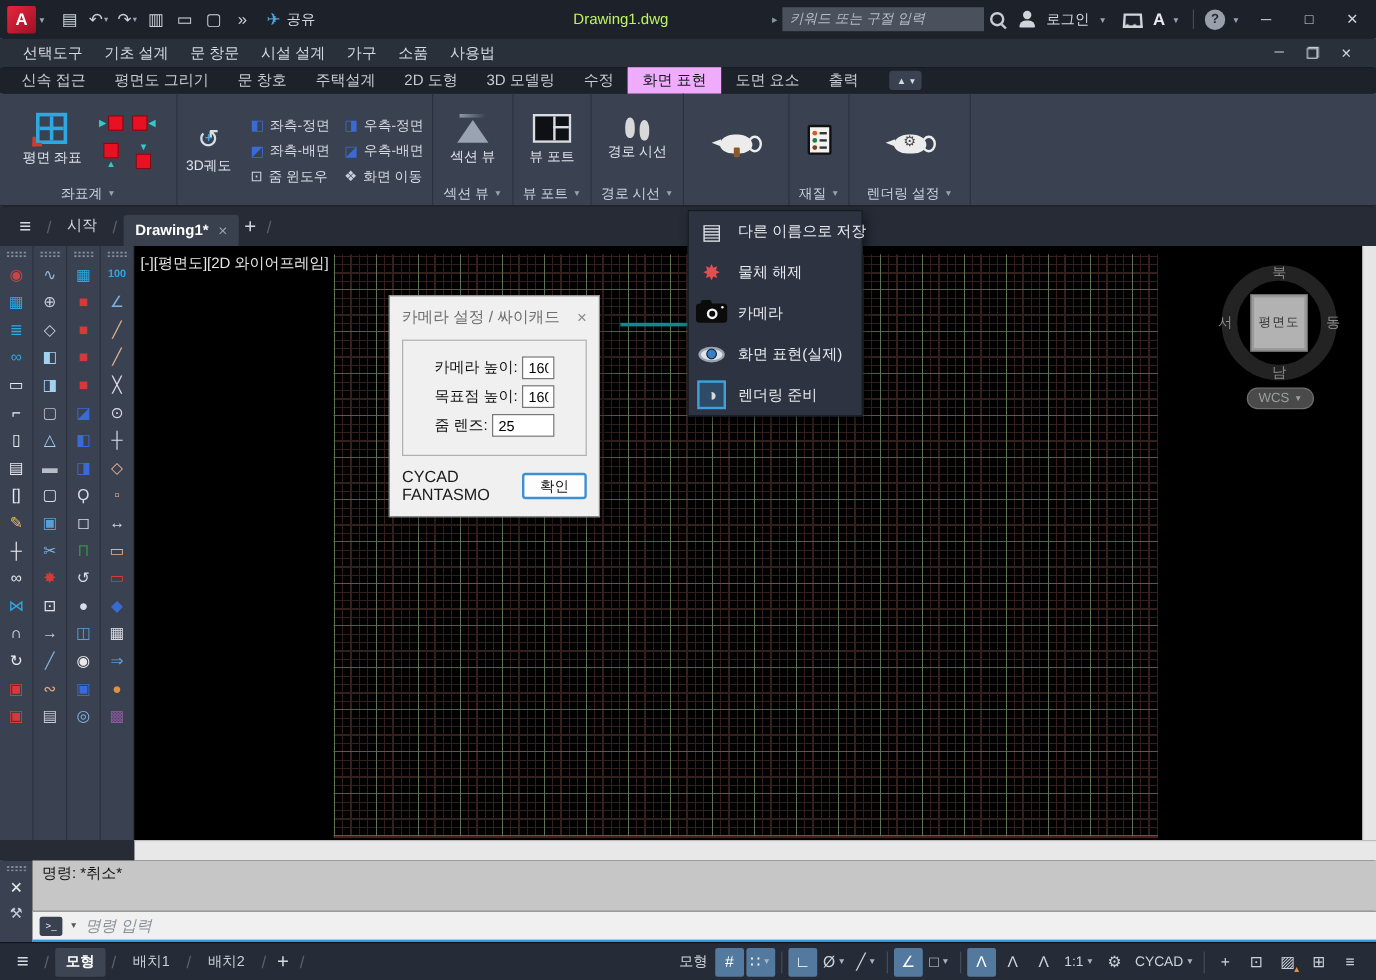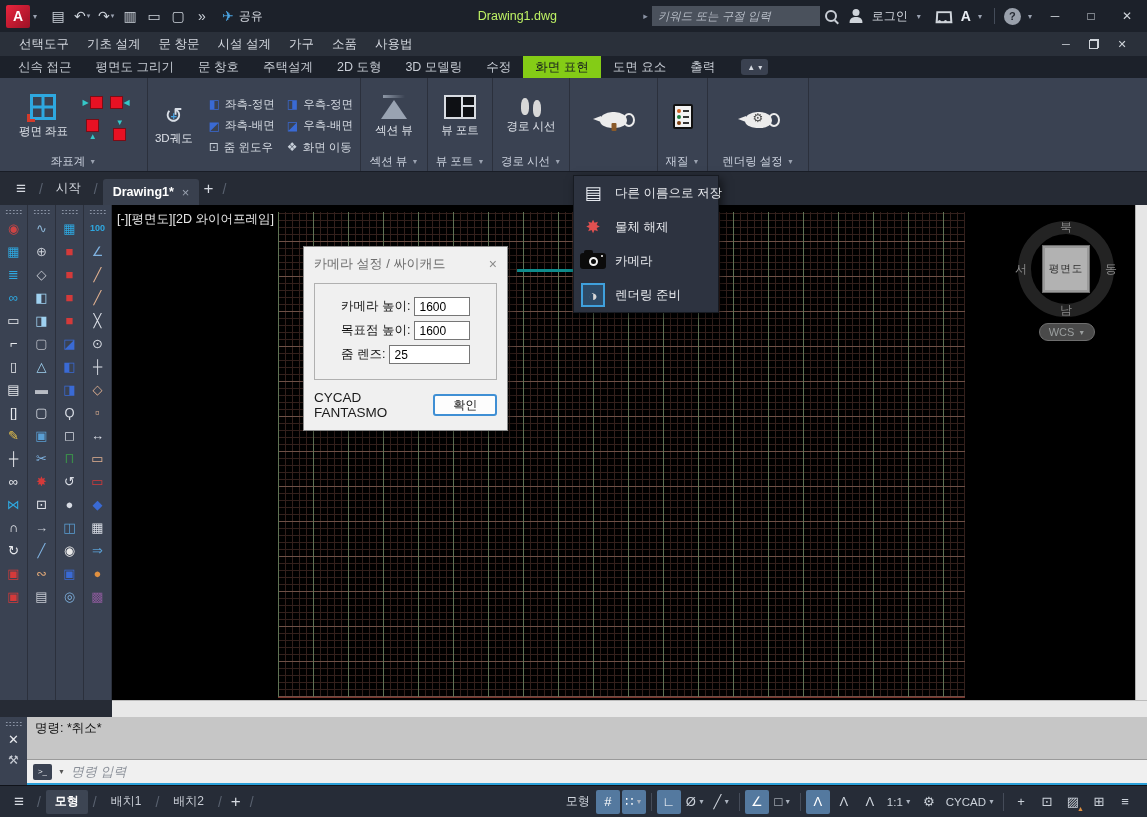--- a/index.html
+++ b/index.html
@@ -42,21 +42,21 @@
   .mitem { padding:0 9px; height:100%; display:flex; align-items:center; }
   .mb-right { margin-left:auto; display:flex; align-items:center; gap:10px; padding-right:6px; }
   .smbtn { color:#cfd4da; font-size:11px; display:flex; align-items:center; justify-content:center; width:18px; }
   .rest { position:relative; width:10px; height:10px; }
   .rest::before { content:""; position:absolute; right:0; top:0; width:7px; height:7px; border:1px solid #cfd4da; }
   .rest::after { content:""; position:absolute; left:0; bottom:0; width:7px; height:7px; border:1px solid #cfd4da; background:#2a303a; }
 
   
   .ribbontabs { height:22px; background:#1c212a; display:flex; align-items:stretch; padding-left:6px; font-size:12.5px; color:#c8cdd5; }
   .rtab { padding:0 12px; display:flex; align-items:center; }
-  .rtab.active { background:#84cc16; color:#14181f; }
+  .rtab.active { background:#f0abfc; color:#14181f; }
   .rt-collapse { margin-left:14px; margin-right:8px; align-self:center; height:16px; background:#3a4150; border-radius:3px; display:flex; align-items:center; gap:3px; padding:0 6px; color:#d5d9e0; font-size:8px; }
 
   
   .ribbon { height:94px; background:#3a4252; display:flex; border-bottom:1px solid #191d26; }
   .rp { border-right:1px solid #2b303c; display:flex; flex-direction:column; }
   .rp-c { flex:1; display:flex; align-items:center; justify-content:center; gap:2px; padding:2px 2px 0; }
   .rp-l { height:19px; display:flex; align-items:center; justify-content:center; gap:4px; color:#ccd2de; font-size:11.5px; white-space:nowrap; }
   .rarr { font-size:7px; color:#9aa2b0; }
   .bigbtn { display:flex; flex-direction:column; align-items:center; justify-content:center; gap:4px; padding:2px 5px; color:#dde1e8; font-size:11.5px; white-space:nowrap; border-radius:2px; }
   .wingrid { position:relative; width:26px; height:26px; border:3px solid #2ea8e0; background:transparent; }
@@ -148,21 +148,21 @@
   .cicon { width:30px; height:28px; display:flex; align-items:center; justify-content:center; font-size:18px; flex:0 0 auto; }
   .cicon.sel { width:24px; height:24px; margin:0 3px; border:2px solid #3fa0dc; background:#2d4a66; font-size:15px; }
   .camb { position:relative; width:26px; height:16px; background:#0b0b0b; border-radius:3px; display:flex; align-items:center; justify-content:center; }
   .camb::before { content:""; position:absolute; left:4px; top:-3px; width:9px; height:4px; background:#0b0b0b; border-radius:2px 2px 0 0; }
   .camb::after { content:""; position:absolute; right:3px; top:2px; width:2px; height:2px; background:#fff; border-radius:50%; }
   .caml { width:9px; height:9px; border:2px solid #f2f2f2; border-radius:50%; }
   .eyeo { position:relative; width:22px; height:13px; border-radius:50%; border:2px solid #9aa3b0; background:#dfe3e8; }
   .iris { position:absolute; left:50%; top:50%; transform:translate(-50%,-50%); width:9px; height:9px; border-radius:50%; background:#3a7ec4; border:1px solid #122a44; }
 
   
-  .dialog { position:absolute; left:303px; top:41px; width:205px; z-index:40; background:#f0f0f0; border:1px solid #8a8a8a; box-shadow:4px 4px 10px rgba(0,0,0,.45); font-size:12.5px; color:#111; }
+  .dialog { position:absolute; left:324px; top:41px; width:176px; z-index:40; background:#f0f0f0; border:1px solid #8a8a8a; box-shadow:4px 4px 10px rgba(0,0,0,.45); font-size:12.5px; color:#111; }
   .dtitle { display:flex; justify-content:space-between; align-items:center; padding:8px 10px 2px; color:#6e6e6e; font-size:13px; }
   .dx { color:#8a8a8a; font-size:14px; }
   .dgroup { border:1px solid #b0b0b0; margin:8px 10px 2px; padding:8px 8px 10px; }
   .drow { display:flex; align-items:center; gap:4px; margin:5px 18px; }
   .dlabel { white-space:nowrap; }
   .dinput { flex:1; min-width:0; height:19px; border:1px solid #767676; background:#fff; font-size:12px; padding:0 4px; font-family:inherit; }
   .dfoot { display:flex; align-items:center; justify-content:space-between; padding:8px 10px 10px; }
   .brand { font-size:13.5px; color:#1a1a1a; }
   .okbtn { width:66px; height:22px; background:#fdfdfd; border:2px solid #3f8fd4; border-radius:3px; font-size:12px; color:#111; display:flex; align-items:center; justify-content:center; }
 
@@ -710,17 +710,25 @@
       </li>
       <li class="cmi">
         <span class="cicon">
           <span class="camb">
             <span class="caml"></span>
           </span>
         </span>
         <span>카메라</span>
       </li>
       <li class="cmi">
+        <span class="cicon">
+          <span class="eyeo">
+            <span class="iris"></span>
+          </span>
+        </span>
+        <span>화면 표현(실제)</span>
+      </li>
+      <li class="cmi">
         <span class="cicon sel" style="color: rgb(216, 216, 216);">◑</span>
         <span>렌더링 준비</span>
       </li>
     </ul>
   </div>
 
 </body></html>

